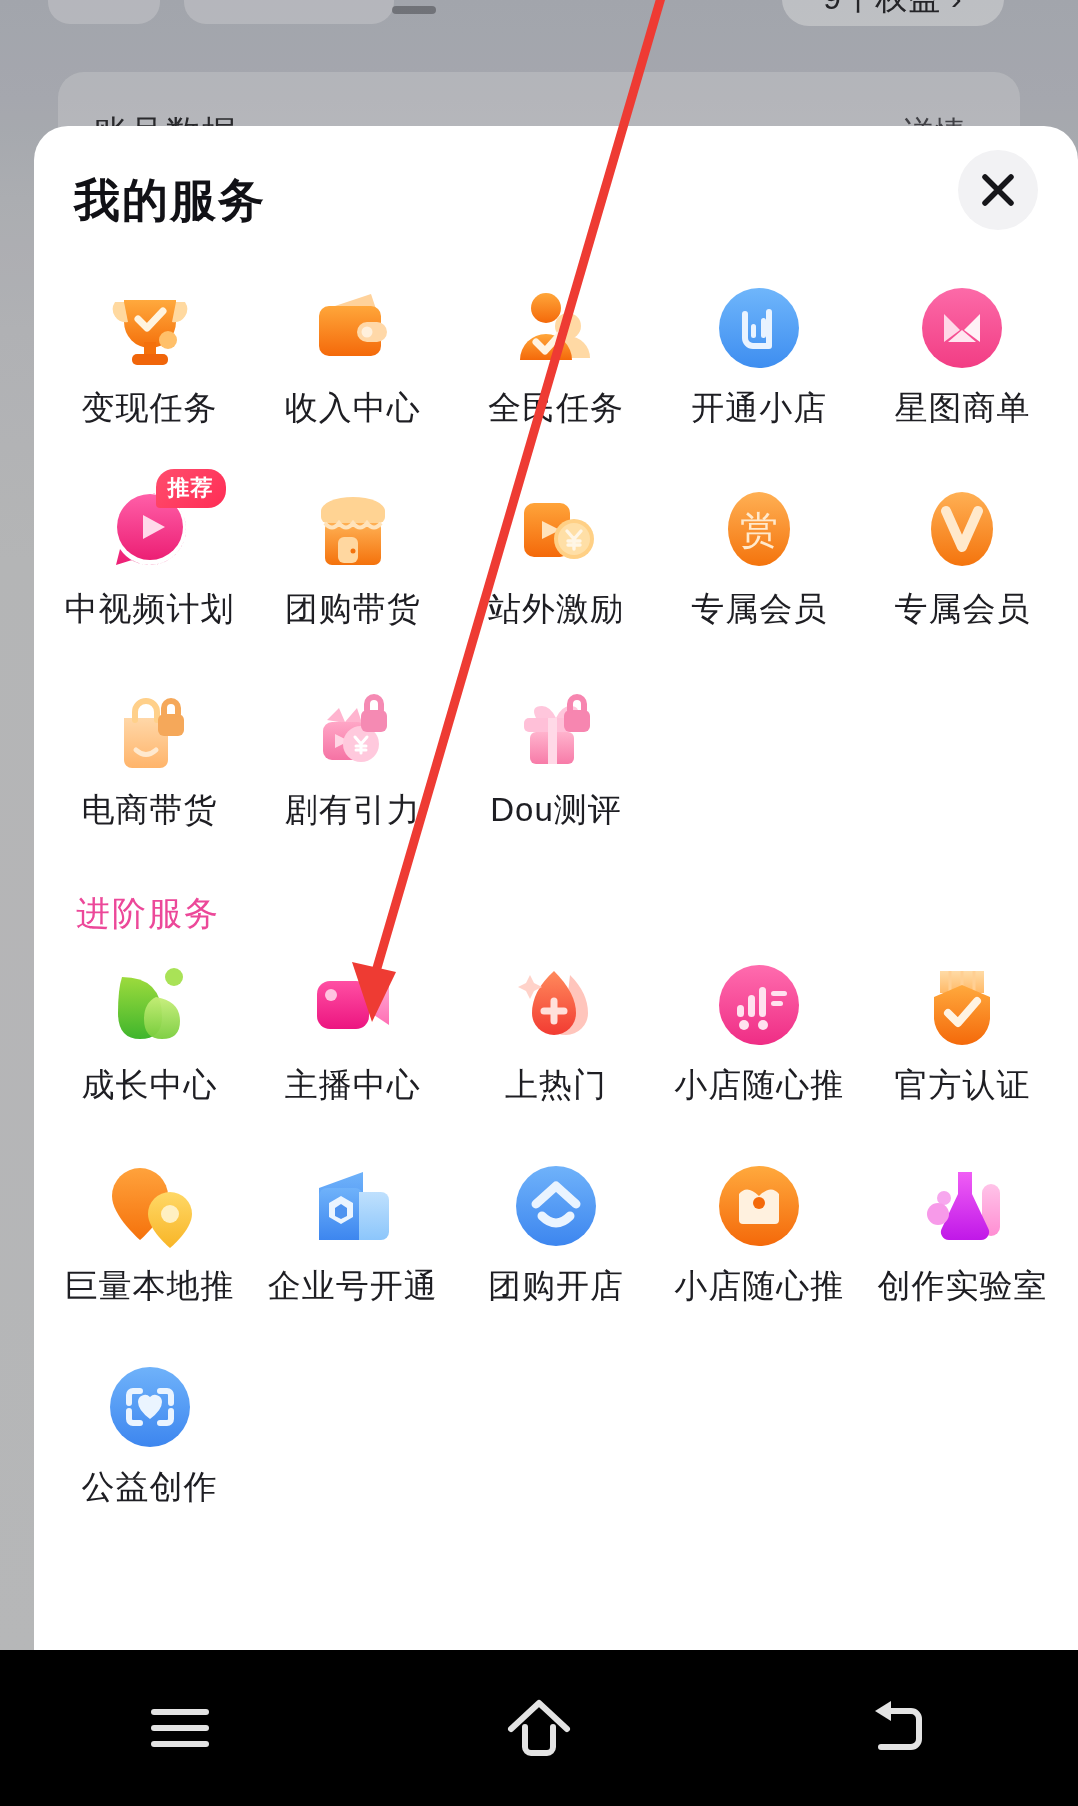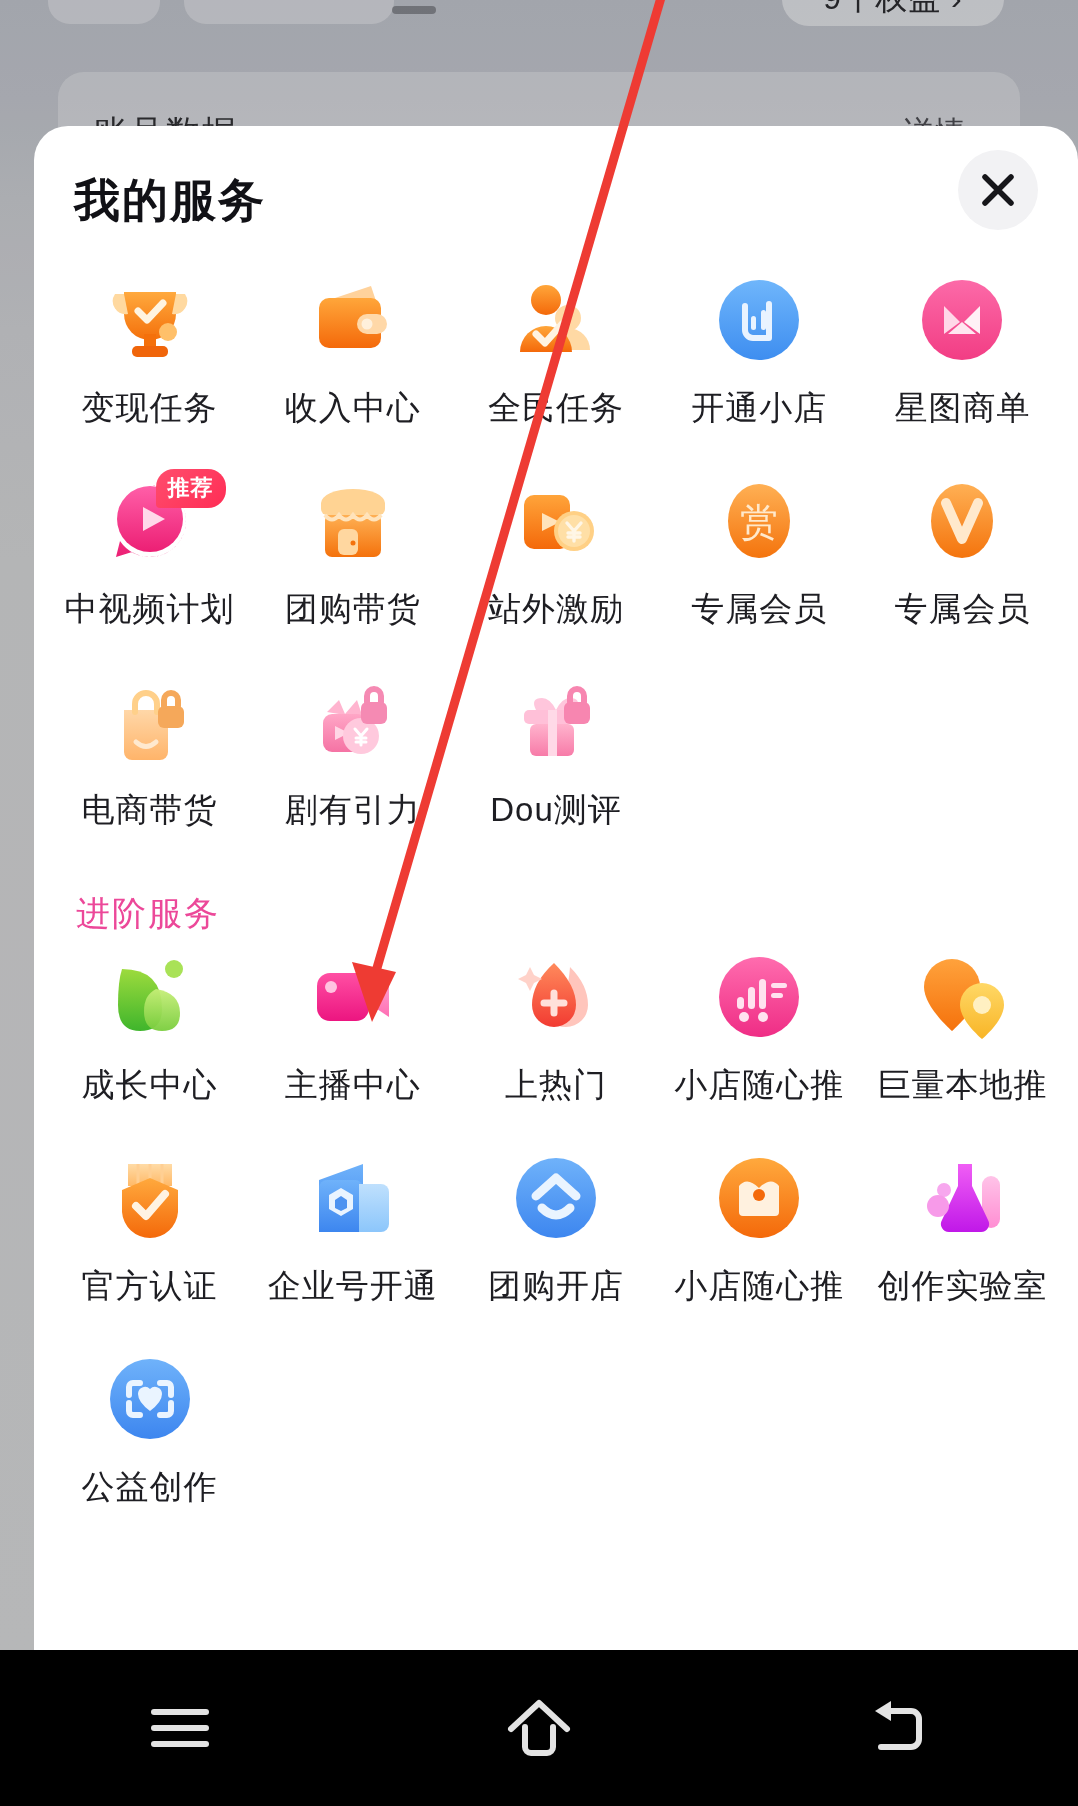--- a/index.html
+++ b/index.html
@@ -91,21 +91,21 @@
     padding: 0 14px;
   }
   .cell {
     display: flex; flex-direction: column; align-items: center;
     padding-top: 6px;
     cursor: pointer;
   }
   .icon-wrap {
     position: relative;
     width: 104px; height: 104px;
-    display: flex; align-items: flex-start; justify-content: center;
+    display: flex; align-items: flex-end; justify-content: center;
   }
   .icon-wrap svg { display: block; }
   .cell-label {
     margin-top: 10px;
     font-size: 33px;
     color: #1e1e23;
     letter-spacing: 1px;
     white-space: nowrap;
   }
   .badge {
@@ -482,56 +482,56 @@
     <circle cx="33" cy="68" r="5" fill="#ffe2ef"></circle>
     <circle cx="52" cy="68" r="5" fill="#ffe2ef"></circle>
             </svg>
           </div>
           <div class="cell-label">小店随心推</div>
         </div>
         <div class="cell">
           <div class="icon-wrap">
             <svg width="96" height="96" viewBox="0 0 96 96">
               <defs>
-                <linearGradient id="g1_4" x1="0" y1="0" x2="0" y2="1">
-     <stop offset="0" stop-color="#ffa23c"></stop>
-                  <stop offset="1" stop-color="#f5720c"></stop>
-                </linearGradient>
-                <linearGradient id="g1_4b" x1="0" y1="0" x2="0" y2="1">
-     <stop offset="0" stop-color="#ffd866"></stop>
-                  <stop offset="1" stop-color="#f8b527"></stop>
-                </linearGradient>
-              </defs>
-    <path d="M38 10a28 28 0 0 1 28 28c0 20-28 44-28 44S10 58 10 38A28 28 0 0 1 38 10z" fill="url(#g1_4)"></path>
-    <path d="M68 34a22 22 0 0 1 22 22c0 16-22 34-22 34S46 72 46 56a22 22 0 0 1 22-22z" fill="url(#g1_4b)"></path>
-    <circle cx="68" cy="56" r="9" fill="#fff0c2"></circle>
-            </svg>
-          </div>
-          <div class="cell-label">巨量本地推</div>
-        </div>
-        <div class="cell">
-          <div class="icon-wrap">
-            <svg width="96" height="96" viewBox="0 0 96 96">
-              <defs>
                 <linearGradient id="g1_5" x1="0" y1="0" x2="0" y2="1">
      <stop offset="0" stop-color="#ffa93d"></stop>
                   <stop offset="1" stop-color="#f4690a"></stop>
                 </linearGradient>
                 <linearGradient id="g1_5b" x1="0" y1="0" x2="0" y2="1">
      <stop offset="0" stop-color="#ffdba6"></stop>
                   <stop offset="1" stop-color="#ffb967"></stop>
                 </linearGradient>
               </defs>
     <path d="M26 14h44v22H26z" fill="url(#g1_5b)"></path>
     <path d="M36 14v20 M48 14v20 M60 14v20" stroke="#ffcf93" stroke-width="3"></path>
     <path d="M48 28 L76 40 L76 62 a28 28 0 0 1-28 26 a28 28 0 0 1-28-26 L20 40z" fill="url(#g1_5)"></path>
     <path d="M34 56 L44 66 L63 44" stroke="#fff3e2" stroke-width="8" fill="none" stroke-linecap="round" stroke-linejoin="round"></path>
             </svg>
           </div>
           <div class="cell-label">官方认证</div>
+        </div>
+        <div class="cell">
+          <div class="icon-wrap">
+            <svg width="96" height="96" viewBox="0 0 96 96">
+              <defs>
+                <linearGradient id="g1_4" x1="0" y1="0" x2="0" y2="1">
+     <stop offset="0" stop-color="#ffa23c"></stop>
+                  <stop offset="1" stop-color="#f5720c"></stop>
+                </linearGradient>
+                <linearGradient id="g1_4b" x1="0" y1="0" x2="0" y2="1">
+     <stop offset="0" stop-color="#ffd866"></stop>
+                  <stop offset="1" stop-color="#f8b527"></stop>
+                </linearGradient>
+              </defs>
+    <path d="M38 10a28 28 0 0 1 28 28c0 20-28 44-28 44S10 58 10 38A28 28 0 0 1 38 10z" fill="url(#g1_4)"></path>
+    <path d="M68 34a22 22 0 0 1 22 22c0 16-22 34-22 34S46 72 46 56a22 22 0 0 1 22-22z" fill="url(#g1_4b)"></path>
+    <circle cx="68" cy="56" r="9" fill="#fff0c2"></circle>
+            </svg>
+          </div>
+          <div class="cell-label">巨量本地推</div>
         </div>
         <div class="cell">
           <div class="icon-wrap">
             <svg width="96" height="96" viewBox="0 0 96 96">
               <defs>
                 <linearGradient id="g1_6" x1="0" y1="0" x2="0" y2="1">
      <stop offset="0" stop-color="#6fb2fa"></stop>
                   <stop offset="1" stop-color="#3d86ef"></stop>
                 </linearGradient>
                 <linearGradient id="g1_6b" x1="0" y1="0" x2="0" y2="1">

